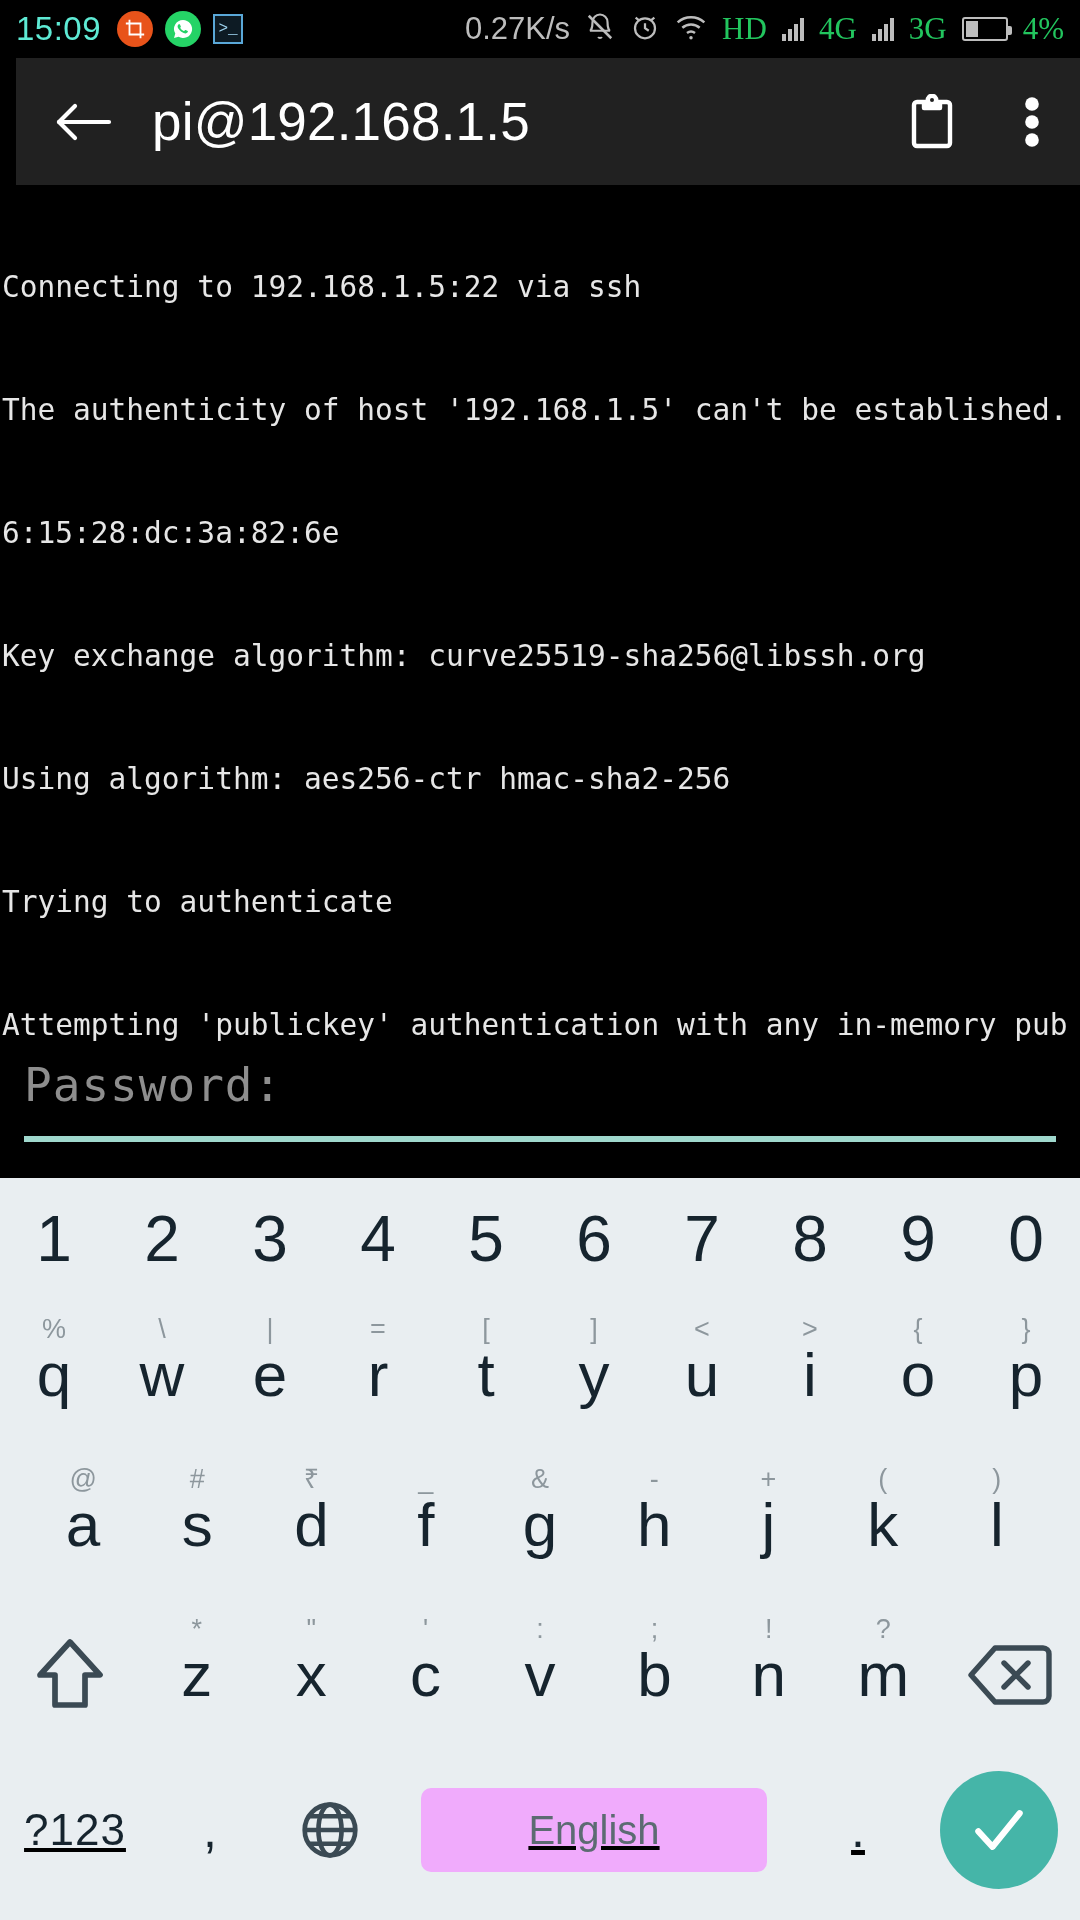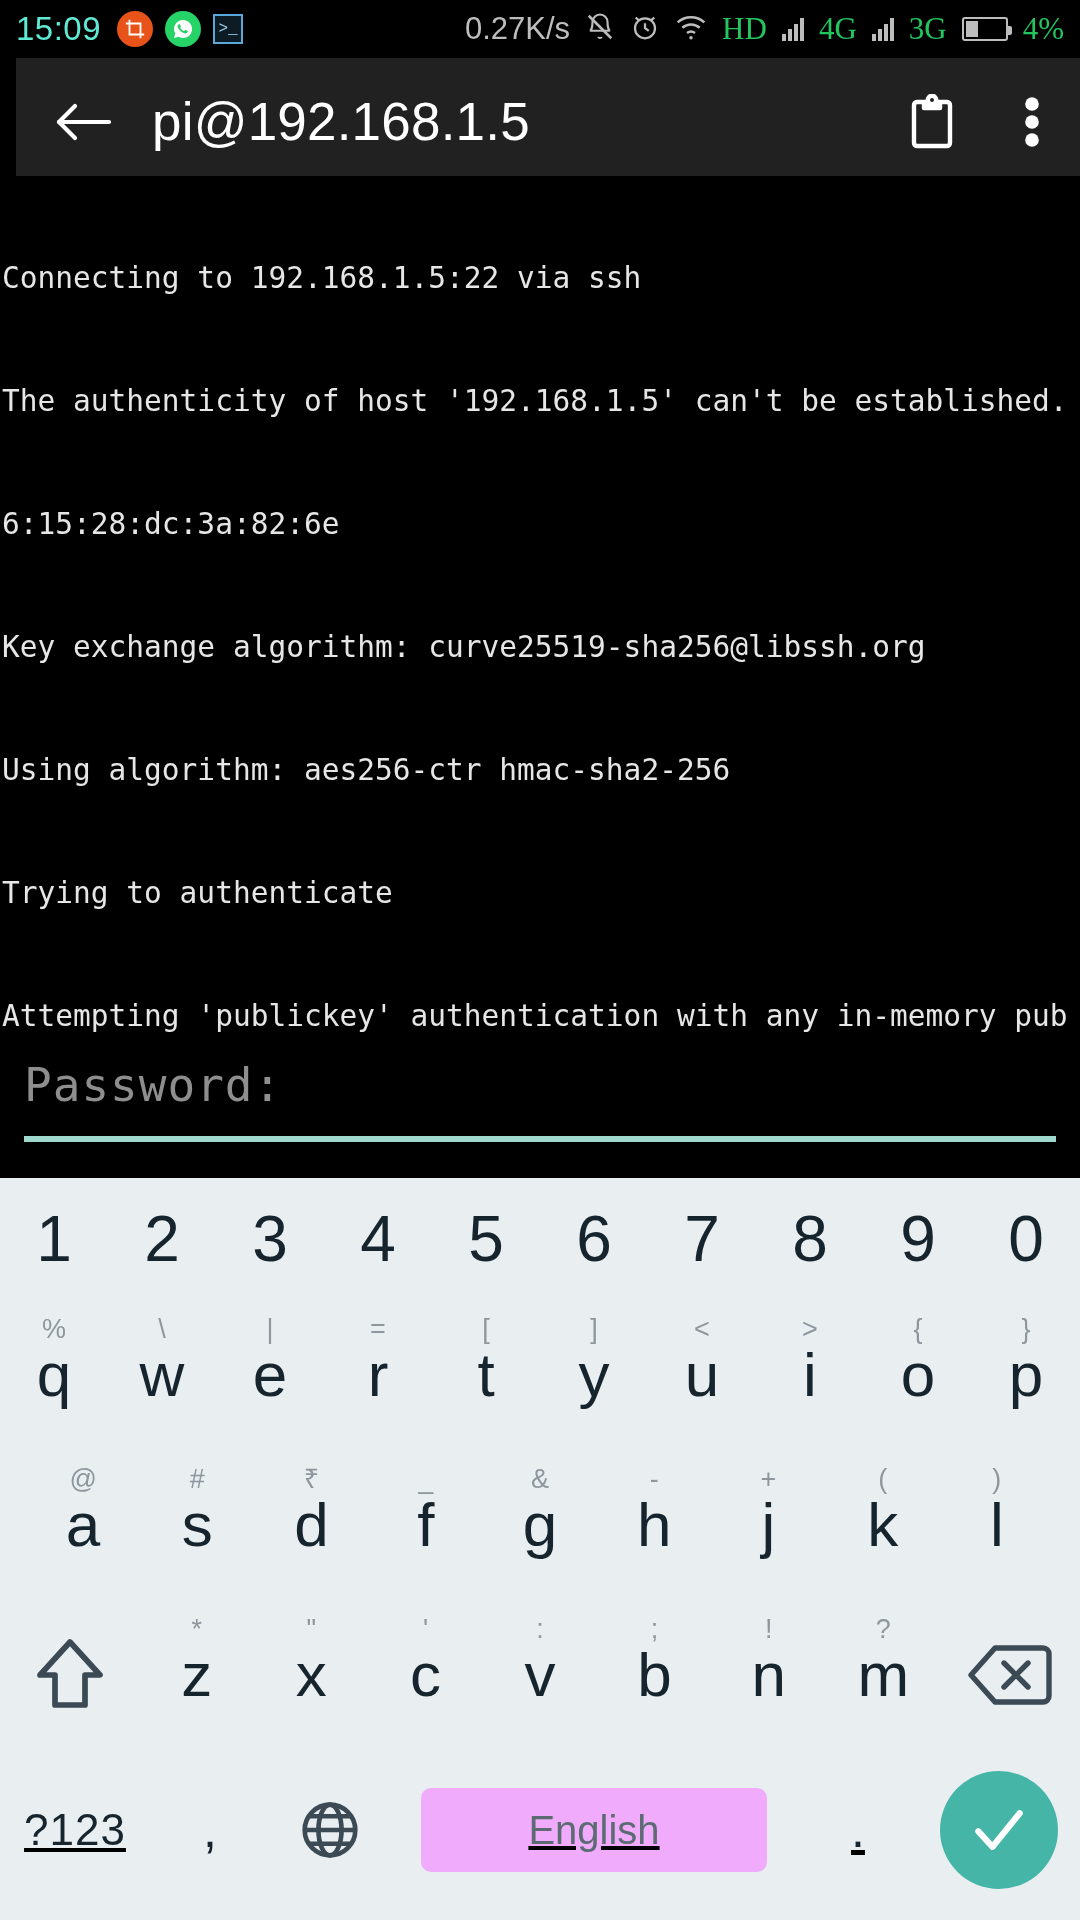--- a/index.html
+++ b/index.html
@@ -61,21 +61,21 @@
   .back-arrow{ width:62px; height:62px; display:flex; align-items:center; justify-content:center; }
   .appbar-title{
     color:#fff; font-size:53px; margin-left:38px; letter-spacing:.2px;
     white-space:nowrap;
   }
   .appbar-actions{ margin-left:auto; display:flex; align-items:center; gap:44px; }
   .clip-btn,.menu-btn{ width:56px; height:62px; display:flex; align-items:center; justify-content:center; }
 
   
   .terminal{
-    position:absolute; top:176px; left:0; width:1080px; height:960px;
+    position:absolute; top:185px; left:0; width:1080px; height:960px;
     background:#000; padding:0 2px;
     font-family:"DejaVu Sans Mono","Liberation Mono", monospace;
     font-size:29.5px; line-height:41px; color:#e6e6e6;
     white-space:pre; overflow:hidden;
   }
   .terminal .line{ height:41px; }
 
   
   .pwfield{
     position:absolute; left:24px; top:1055px; width:1032px;

